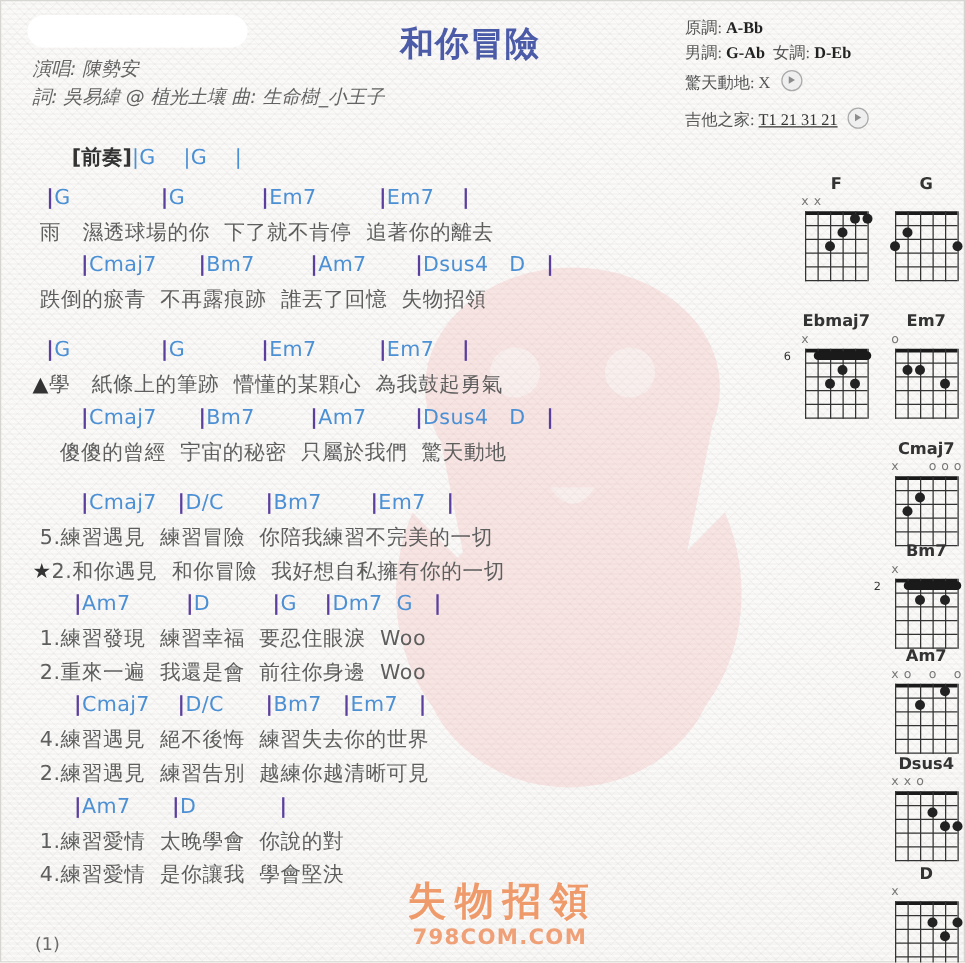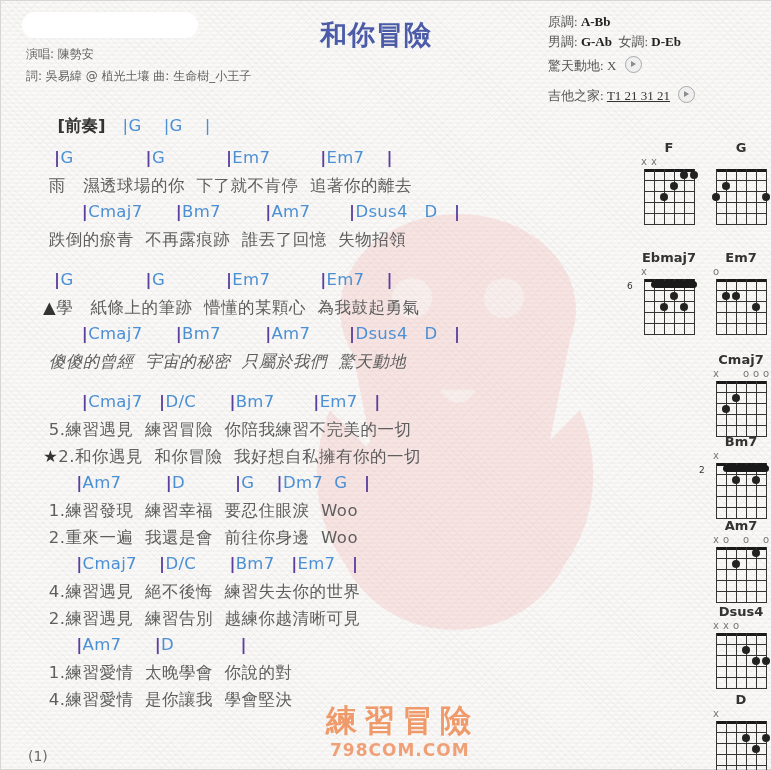--- a/index.html
+++ b/index.html
@@ -36,21 +36,21 @@
     position:absolute;left:22px;top:12px;width:176px;height:26px;
     background:#ffffff;border-radius:13px;
   }
   #song-title{
     position:absolute;left:320px;top:17px;
     font-size:27px;font-weight:bold;color:#4b5ba8;
     letter-spacing:1px;white-space:nowrap;
   }
   .credit{
     position:absolute;left:26px;
-    font-size:12px;color:#636363;white-space:nowrap;
+    font-size:15px;color:#636363;white-space:nowrap;font-style:italic;
   }
   #credit-singer{top:46px;}
   #credit-writers{top:68px;}
 
   .meta{
     position:absolute;left:548px;
     font-size:13px;color:#555;white-space:nowrap;font-family:Liberation Serif, serif;
   }
   .meta b{color:#222;font-weight:bold;}
   #meta-orig{top:13px;}
@@ -65,21 +65,21 @@
   }
   .playbtn::after{
     content:"";position:absolute;left:5px;top:3.5px;
     border-left:5px solid #8c8c8c;
     border-top:3.5px solid transparent;border-bottom:3.5px solid transparent;
   }
 
   
   #sheet{position:absolute;left:0;top:96px;width:620px;}
   .chordline,.lyricline{
-    position:absolute;white-space:pre;font-size:16.5px;margin-left:17px;
+    position:absolute;white-space:pre;font-size:16.5px;
   }
   .chordline{color:#4b8fd4;font-weight:normal;letter-spacing:.3px;}
   .lyricline{color:#5e5e5e;letter-spacing:.5px;}
   .bar{color:#5a3f9e;font-weight:bold;}
   .sect{color:#333;font-weight:bold;}
   .mark{color:#333;}
   #intro{position:absolute;left:26px;top:0px;font-size:16.5px;white-space:pre;}
 
   
   #diagrams{position:absolute;left:614px;top:140px;width:158px;}
@@ -180,21 +180,21 @@
       <span class="sect">[前奏]</span><span class="chordline" style="position:static">|G    |G    |</span>
     </div>
     <div id="sheet-lines">
         <div class="chordline" style="left: 26px; top: 52px;">  <span class="bar">|</span>G             <span class="bar">|</span>G           <span class="bar">|</span>Em7         <span class="bar">|</span>Em7    <span class="bar">|</span></div>
         <div class="lyricline" style="left: 26px; top: 79px;"> 雨   濕透球場的你  下了就不肯停  追著你的離去</div>
         <div class="chordline" style="left: 26px; top: 106px;">       <span class="bar">|</span>Cmaj7      <span class="bar">|</span>Bm7        <span class="bar">|</span>Am7       <span class="bar">|</span>Dsus4   D   <span class="bar">|</span></div>
         <div class="lyricline" style="left: 26px; top: 133px;"> 跌倒的瘀青  不再露痕跡  誰丟了回憶  失物招領</div>
         <div class="chordline" style="left: 26px; top: 174px;">  <span class="bar">|</span>G             <span class="bar">|</span>G           <span class="bar">|</span>Em7         <span class="bar">|</span>Em7    <span class="bar">|</span></div>
         <div class="lyricline" style="left: 26px; top: 201px;"><span class="mark">▲</span>學   紙條上的筆跡  懵懂的某顆心  為我鼓起勇氣</div>
         <div class="chordline" style="left: 26px; top: 228px;">       <span class="bar">|</span>Cmaj7      <span class="bar">|</span>Bm7        <span class="bar">|</span>Am7       <span class="bar">|</span>Dsus4   D   <span class="bar">|</span></div>
-        <div class="lyricline" style="left: 26px; top: 255px; font-style: italic;"> 傻傻的曾經  宇宙的秘密  只屬於我們  驚天動地</div>
+        <div class="lyricline" style="left: 42px; top: 255px;"> 傻傻的曾經  宇宙的秘密  只屬於我們  驚天動地</div>
         <div class="chordline" style="left: 26px; top: 296px;">       <span class="bar">|</span>Cmaj7   <span class="bar">|</span>D/C      <span class="bar">|</span>Bm7       <span class="bar">|</span>Em7   <span class="bar">|</span></div>
         <div class="lyricline" style="left: 26px; top: 323px;"> 5.練習遇見  練習冒險  你陪我練習不完美的一切</div>
         <div class="lyricline" style="left: 26px; top: 350px;"><span class="mark">★</span>2.和你遇見  和你冒險  我好想自私擁有你的一切</div>
         <div class="chordline" style="left: 26px; top: 377px;">      <span class="bar">|</span>Am7        <span class="bar">|</span>D         <span class="bar">|</span>G    <span class="bar">|</span>Dm7  G   <span class="bar">|</span></div>
         <div class="lyricline" style="left: 26px; top: 404px;"> 1.練習發現  練習幸福  要忍住眼淚  Woo</div>
         <div class="lyricline" style="left: 26px; top: 431px;"> 2.重來一遍  我還是會  前往你身邊  Woo</div>
         <div class="chordline" style="left: 26px; top: 458px;">      <span class="bar">|</span>Cmaj7    <span class="bar">|</span>D/C      <span class="bar">|</span>Bm7   <span class="bar">|</span>Em7   <span class="bar">|</span></div>
         <div class="lyricline" style="left: 26px; top: 485px;"> 4.練習遇見  絕不後悔  練習失去你的世界</div>
         <div class="lyricline" style="left: 26px; top: 512px;"> 2.練習遇見  練習告別  越練你越清晰可見</div>
         <div class="chordline" style="left: 26px; top: 539px;">      <span class="bar">|</span>Am7      <span class="bar">|</span>D            <span class="bar">|</span></div>
@@ -414,17 +414,17 @@
           <div class="gline-v" style="left: 36px;"></div>
           <div class="gline-v" style="left: 46px;"></div>
           <div class="gline-v" style="left: 56px;"></div>
           <div class="dot" style="left: 36px; top: 18.5px;"></div>
           <div class="dot" style="left: 46px; top: 29.5px;"></div>
           <div class="dot" style="left: 56px; top: 18.5px;"></div>
         </div>
       </div>
     </div>
 
-  <div id="wm-logo">練習冒險</div>
+  <div id="wm-logo">失物招領</div>
   <div id="wm-url">798COM.COM</div>
   <div id="page-num">(1)</div>
 
 </div>
 
 </body></html>

